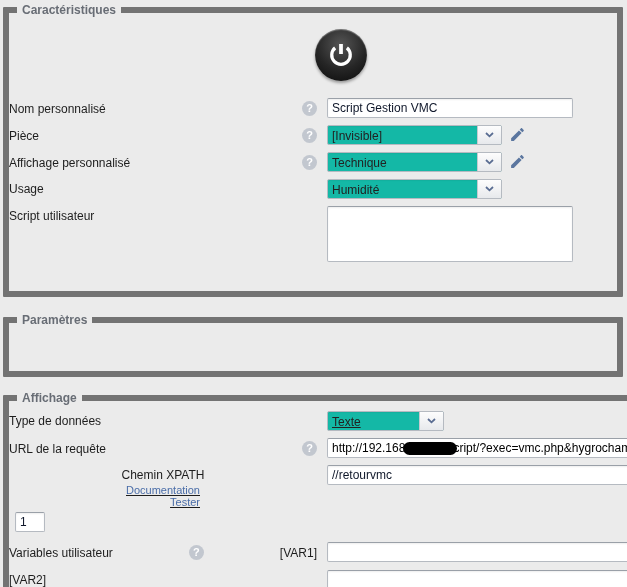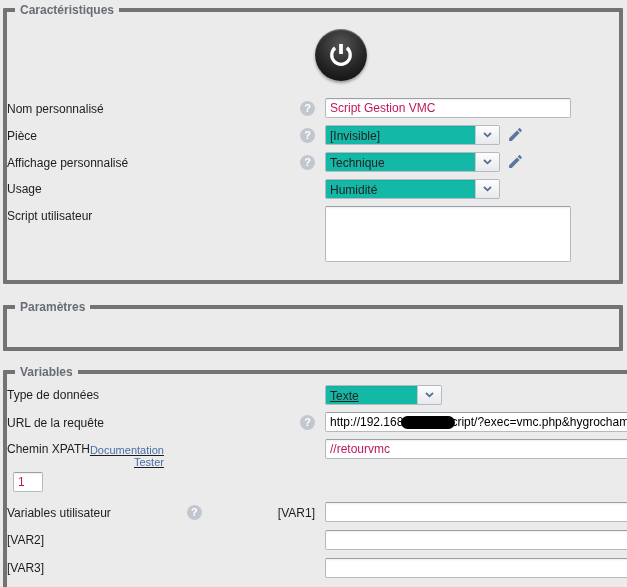--- a/index.html
+++ b/index.html
@@ -5,58 +5,58 @@
   * { box-sizing: border-box; }
   html,body { margin:0; padding:0; }
   body {
     width:627px; height:587px; overflow:hidden;
     background:#ebebeb;
     font-family:"Liberation Sans", sans-serif;
     font-size:12px; color:#222;
   }
   .wrap { padding-top:3px; }
   fieldset {
-    border:4px solid #737373; border-radius:1px;
-    margin:0 4px 0 3px; padding:0 0 11px 0;
+    border:6px solid #737373; border-radius:1px;
+    margin:0 4px 0 3px; padding:0 0 22px 0;
     background:#ebebeb;
   }
   legend {
     font-weight:bold; color:#686d75; font-size:12px;
     padding:0 5px; margin-left:8px;
   }
   .fs-caract { margin-bottom:16px; }
   .fs-param  { margin-bottom:14px; }
   .fs-param .fs-empty { height:22px; }
   .fs-aff { padding-bottom:30px; }
 
   .row { display:flex; align-items:flex-start; margin-bottom:7px; }
   .label-cell {
     width:312px; flex-shrink:0;
     display:flex; justify-content:space-between; align-items:center;
     gap:4px; padding:3px 4px 0 0; color:#1d1d1d;
   }
   .label-col {
     width:312px; flex-shrink:0;
-    display:flex; flex-direction:row; align-items:flex-start;
+    display:flex; flex-direction:column; align-items:center;
     padding:3px 4px 0 0; color:#1d1d1d;
   }
   .field-cell { margin-left:6px; display:flex; align-items:flex-start; gap:7px; }
 
   .help {
     width:15px; height:15px; border-radius:50%;
     background:#c2c7cf; color:#fff; font-weight:bold; font-size:11px;
     display:inline-flex; align-items:center; justify-content:center;
     flex-shrink:0; line-height:1; cursor:default;
   }
   .help::after { content:"?"; }
 
   .tinput, textarea.tinput {
     height:20px; border:1px solid #b5bac1; border-top-color:#9aa0a8;
     background:#fff; padding:2px 4px; border-radius:2px;
-    font:12px "Liberation Sans", sans-serif; color:#be185d;
+    font:12px "Liberation Sans", sans-serif; color:#0f172a;
     box-shadow: inset 0 1px 2px rgba(0,0,0,0.07);
   }
   .w-nom  { width:246px; }
   .w-freq { width:30px; }
   .w-wide { width:312px; }
   .w-var  { width:308px; }
   textarea.tinput { width:246px; height:56px; resize:none; }
 
   .select {
     display:flex; width:175px; height:20px; cursor:pointer;
@@ -191,21 +191,21 @@
       </div>
     </div>
   </fieldset>
 
   <fieldset class="fs-param">
     <legend>Paramètres</legend>
     <div class="fs-empty"></div>
   </fieldset>
 
   <fieldset class="fs-aff">
-    <legend>Variables</legend>
+    <legend>Affichage</legend>
 
     <div class="row" style="margin-top:6px">
       <div class="label-cell">
         <span>Type de données</span>
       </div>
       <div class="field-cell">
         <div class="select w-type">
           <span class="sel-value">Texte</span>
           <span class="sel-btn">
             <svg width="9" height="6" viewBox="0 0 9 6">

